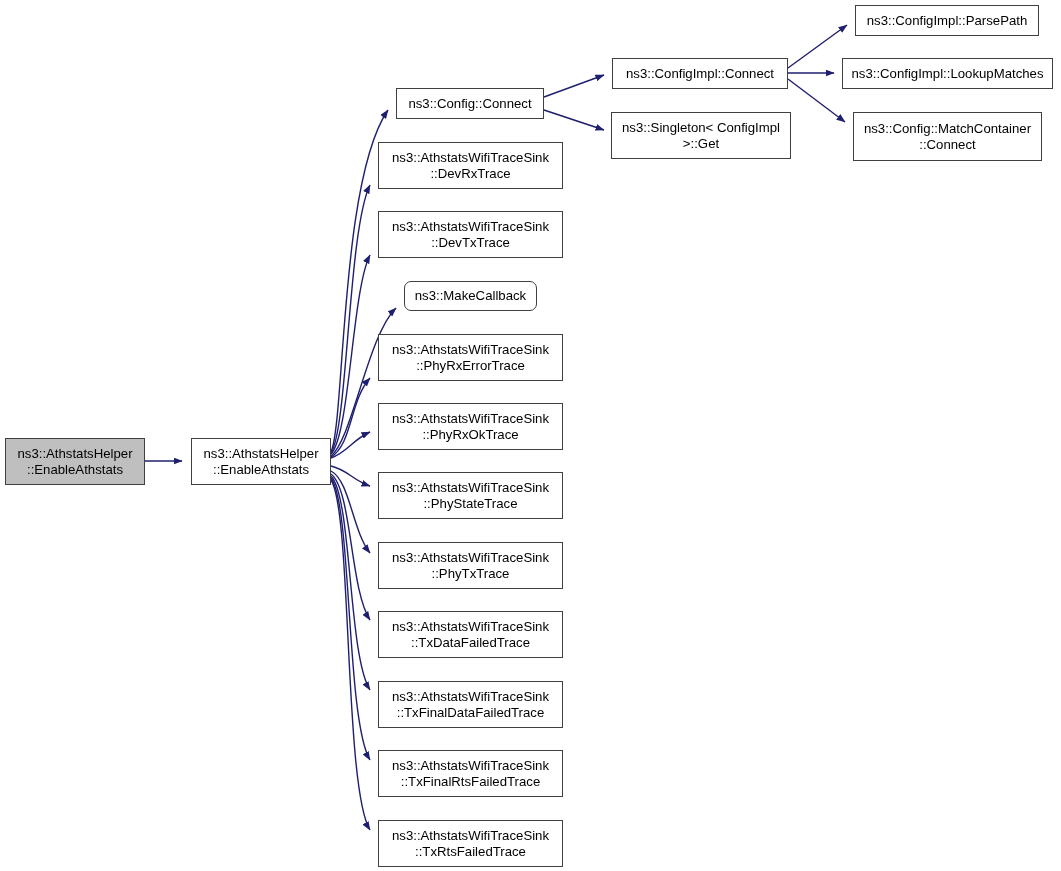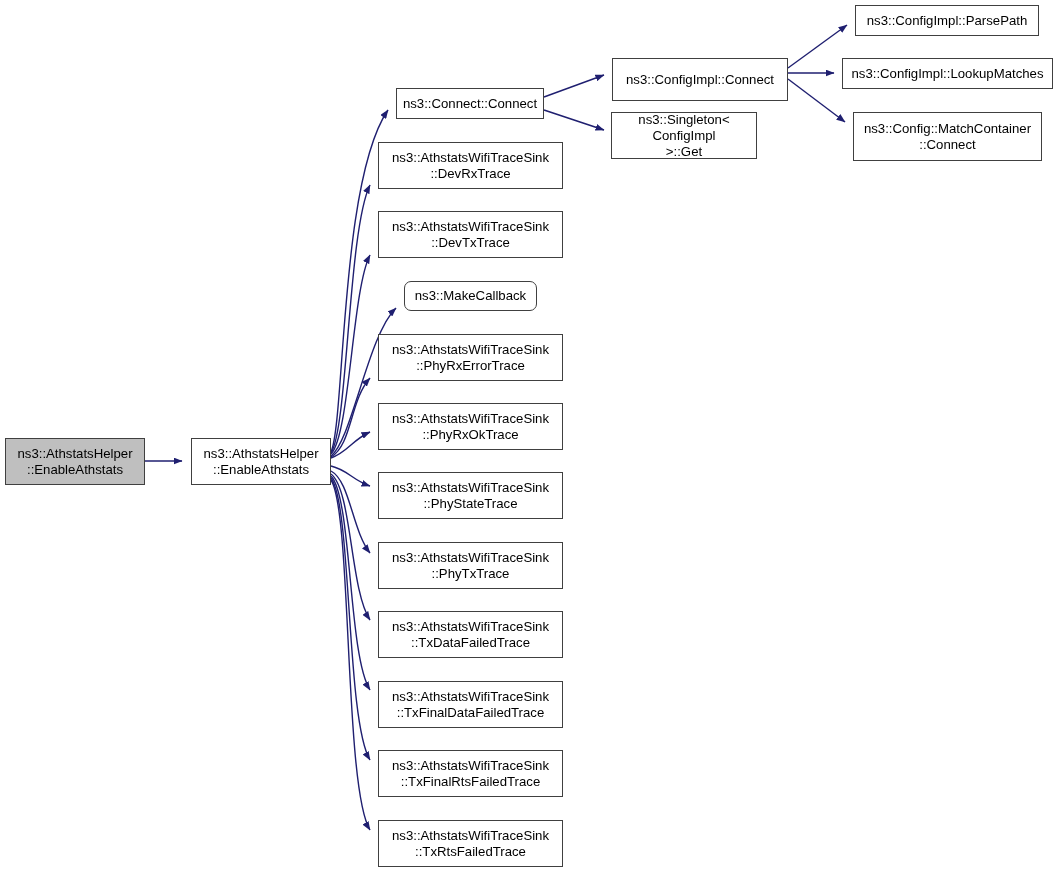--- a/index.html
+++ b/index.html
@@ -79,21 +79,21 @@
         <path d="M788,68 L847,25" fill="none" stroke="#1f1f70" stroke-width="1.4" marker-end="url(#arrowhead)"></path>
         <path d="M788,73 L834,73" fill="none" stroke="#1f1f70" stroke-width="1.4" marker-end="url(#arrowhead)"></path>
         <path d="M788,79 L845,122" fill="none" stroke="#1f1f70" stroke-width="1.4" marker-end="url(#arrowhead)"></path>
       </g>
   </svg>
   <div id="node-layer">
       <div class="node highlight" style="left: 5px; top: 438px; width: 140px; height: 47px;"><span class="node-label">ns3::AthstatsHelper
 ::EnableAthstats</span></div>
       <div class="node" style="left: 191px; top: 438px; width: 140px; height: 47px;"><span class="node-label">ns3::AthstatsHelper
 ::EnableAthstats</span></div>
-      <div class="node" style="left: 396px; top: 88px; width: 148px; height: 31px;"><span class="node-label">ns3::Connect::Connect</span></div>
+      <div class="node" style="left: 396px; top: 88px; width: 148px; height: 31px;"><span class="node-label">ns3::Config::Connect</span></div>
       <div class="node" style="left: 378px; top: 142px; width: 185px; height: 47px;"><span class="node-label">ns3::AthstatsWifiTraceSink
 ::DevRxTrace</span></div>
       <div class="node" style="left: 378px; top: 211px; width: 185px; height: 47px;"><span class="node-label">ns3::AthstatsWifiTraceSink
 ::DevTxTrace</span></div>
       <div class="node" style="left: 404px; top: 281px; width: 133px; height: 30px; border-radius: 7px;"><span class="node-label">ns3::MakeCallback</span></div>
       <div class="node" style="left: 378px; top: 334px; width: 185px; height: 47px;"><span class="node-label">ns3::AthstatsWifiTraceSink
 ::PhyRxErrorTrace</span></div>
       <div class="node" style="left: 378px; top: 403px; width: 185px; height: 47px;"><span class="node-label">ns3::AthstatsWifiTraceSink
 ::PhyRxOkTrace</span></div>
       <div class="node" style="left: 378px; top: 472px; width: 185px; height: 47px;"><span class="node-label">ns3::AthstatsWifiTraceSink
@@ -101,21 +101,21 @@
       <div class="node" style="left: 378px; top: 542px; width: 185px; height: 47px;"><span class="node-label">ns3::AthstatsWifiTraceSink
 ::PhyTxTrace</span></div>
       <div class="node" style="left: 378px; top: 611px; width: 185px; height: 47px;"><span class="node-label">ns3::AthstatsWifiTraceSink
 ::TxDataFailedTrace</span></div>
       <div class="node" style="left: 378px; top: 681px; width: 185px; height: 47px;"><span class="node-label">ns3::AthstatsWifiTraceSink
 ::TxFinalDataFailedTrace</span></div>
       <div class="node" style="left: 378px; top: 750px; width: 185px; height: 47px;"><span class="node-label">ns3::AthstatsWifiTraceSink
 ::TxFinalRtsFailedTrace</span></div>
       <div class="node" style="left: 378px; top: 820px; width: 185px; height: 47px;"><span class="node-label">ns3::AthstatsWifiTraceSink
 ::TxRtsFailedTrace</span></div>
-      <div class="node" style="left: 612px; top: 58px; width: 176px; height: 43px;"><span class="node-label">ns3::ConfigImpl::Connect</span></div>
-      <div class="node" style="left: 611px; top: 112px; width: 146px; height: 47px;"><span class="node-label">ns3::Singleton&lt; ConfigImpl
+      <div class="node" style="left: 612px; top: 58px; width: 176px; height: 31px;"><span class="node-label">ns3::ConfigImpl::Connect</span></div>
+      <div class="node" style="left: 611px; top: 112px; width: 180px; height: 47px;"><span class="node-label">ns3::Singleton&lt; ConfigImpl
 &gt;::Get</span></div>
       <div class="node" style="left: 855px; top: 5px; width: 184px; height: 31px;"><span class="node-label">ns3::ConfigImpl::ParsePath</span></div>
       <div class="node" style="left: 842px; top: 58px; width: 211px; height: 31px;"><span class="node-label">ns3::ConfigImpl::LookupMatches</span></div>
       <div class="node" style="left: 853px; top: 112px; width: 189px; height: 49px;"><span class="node-label">ns3::Config::MatchContainer
 ::Connect</span></div>
     </div>
 </div>
 
 </body></html>

